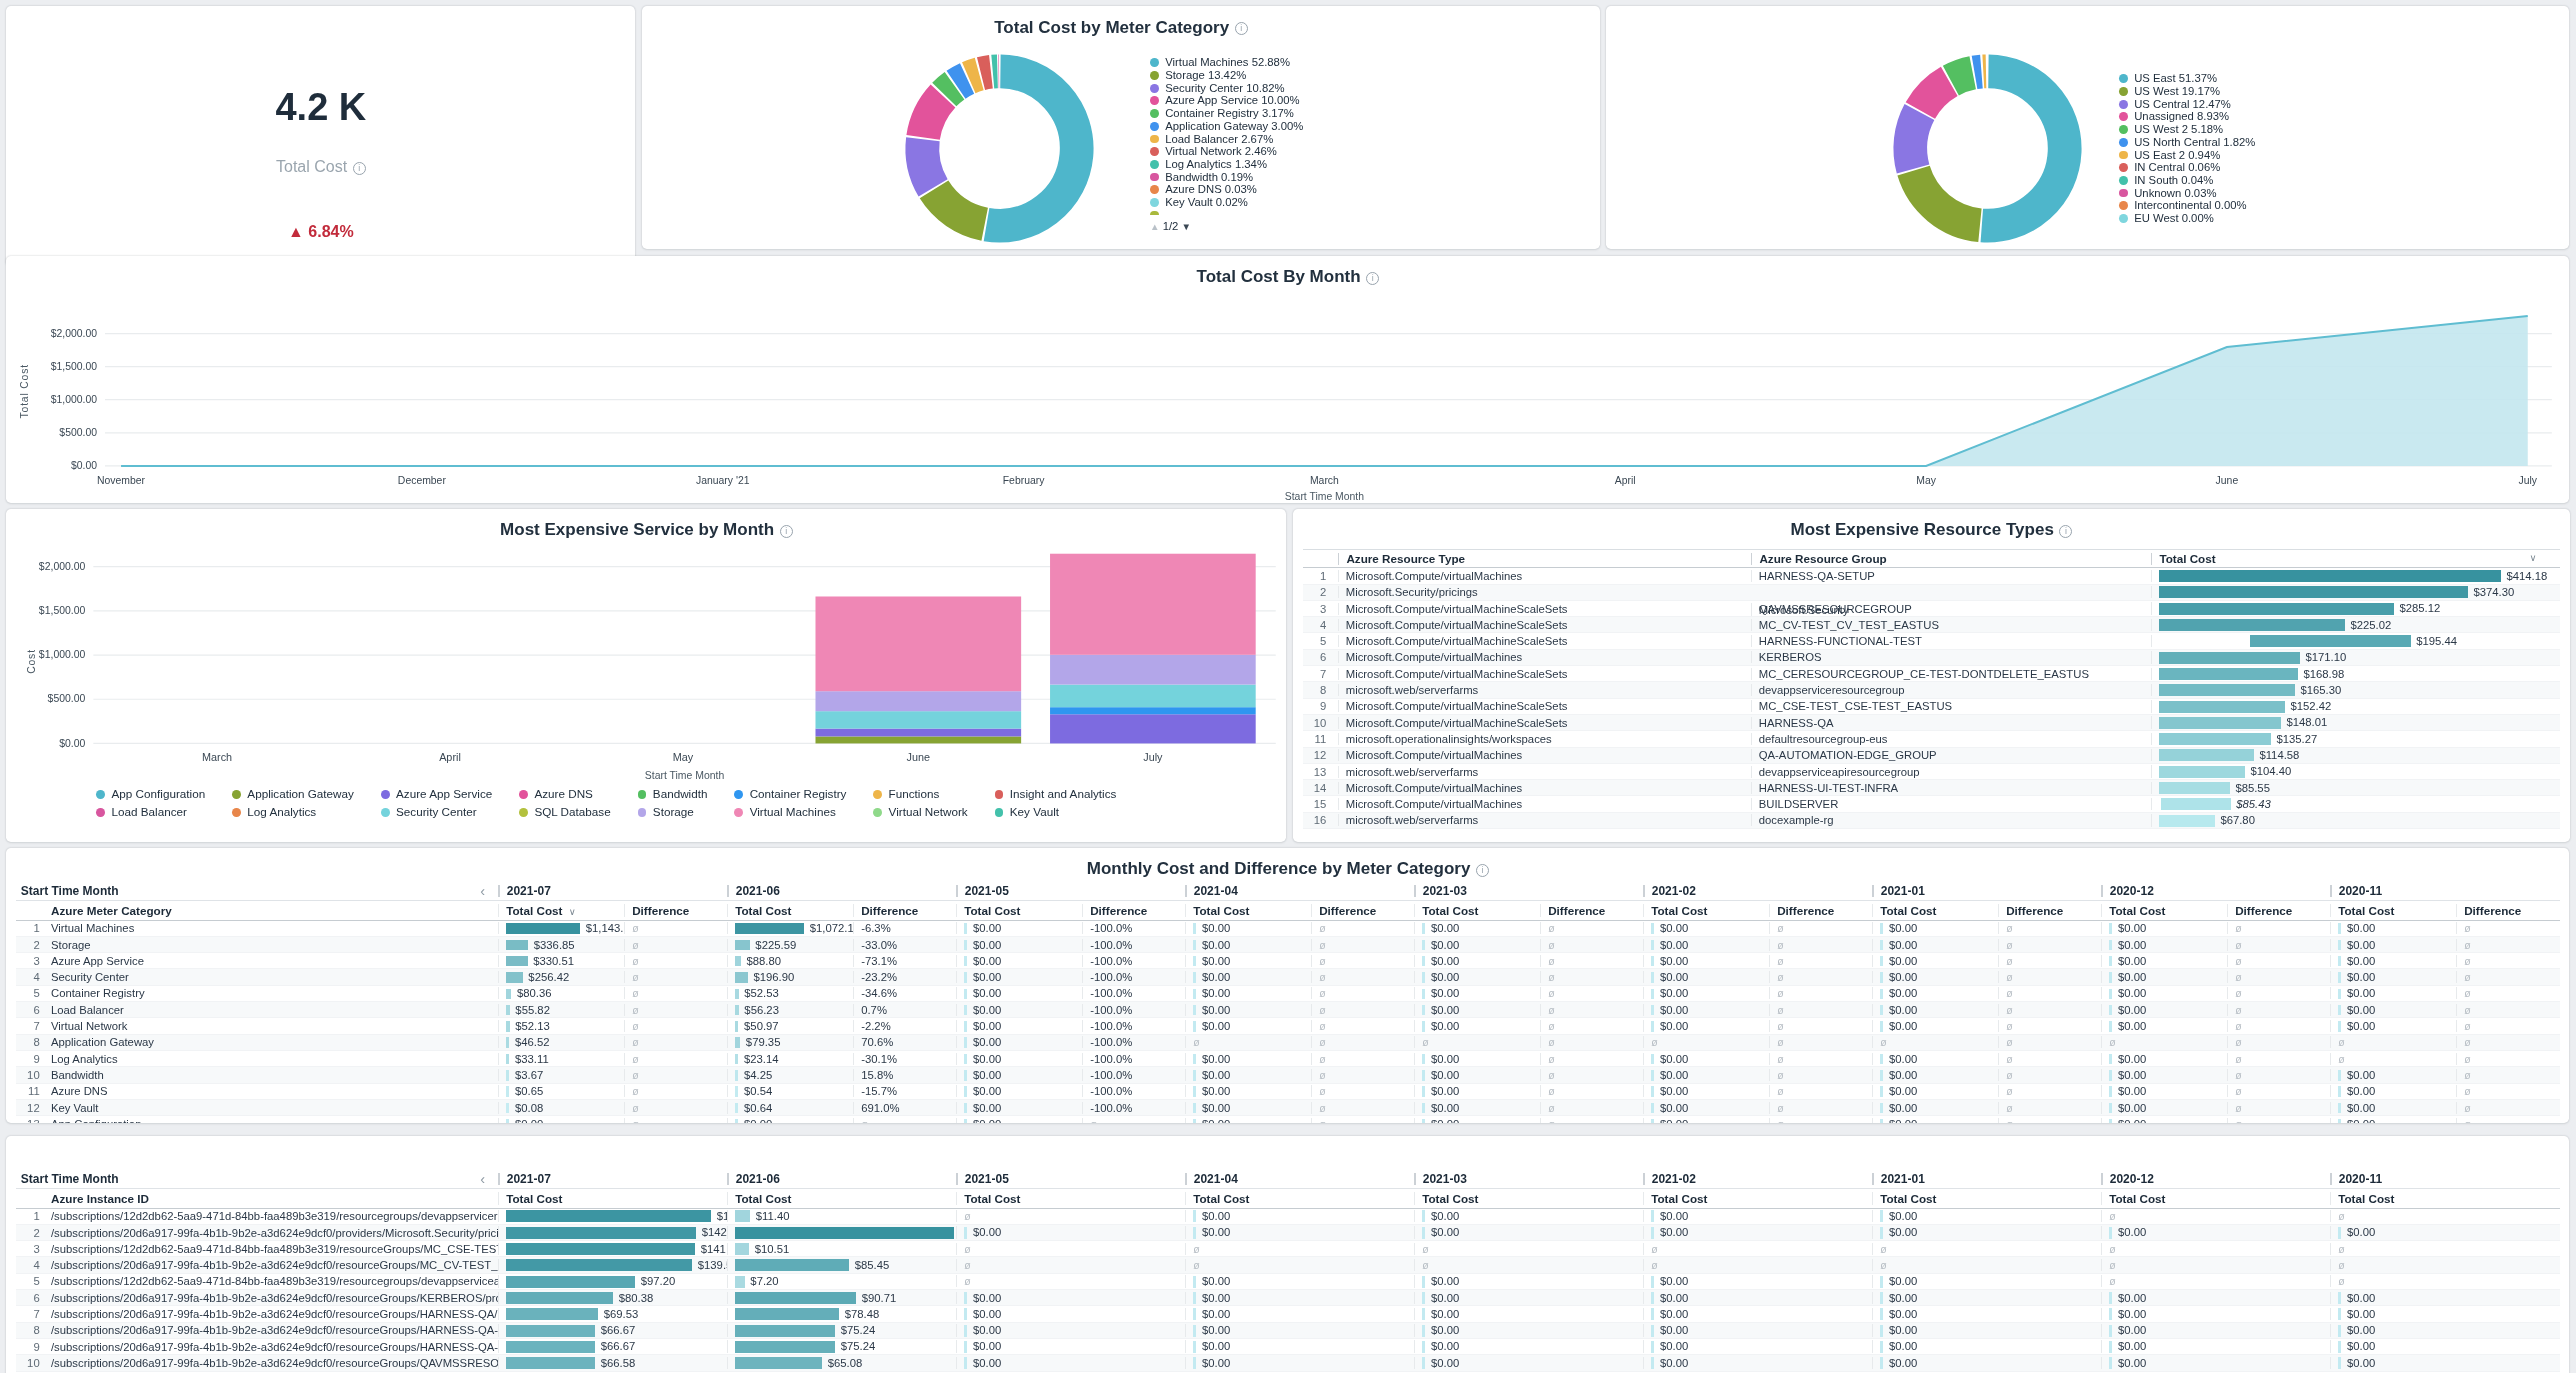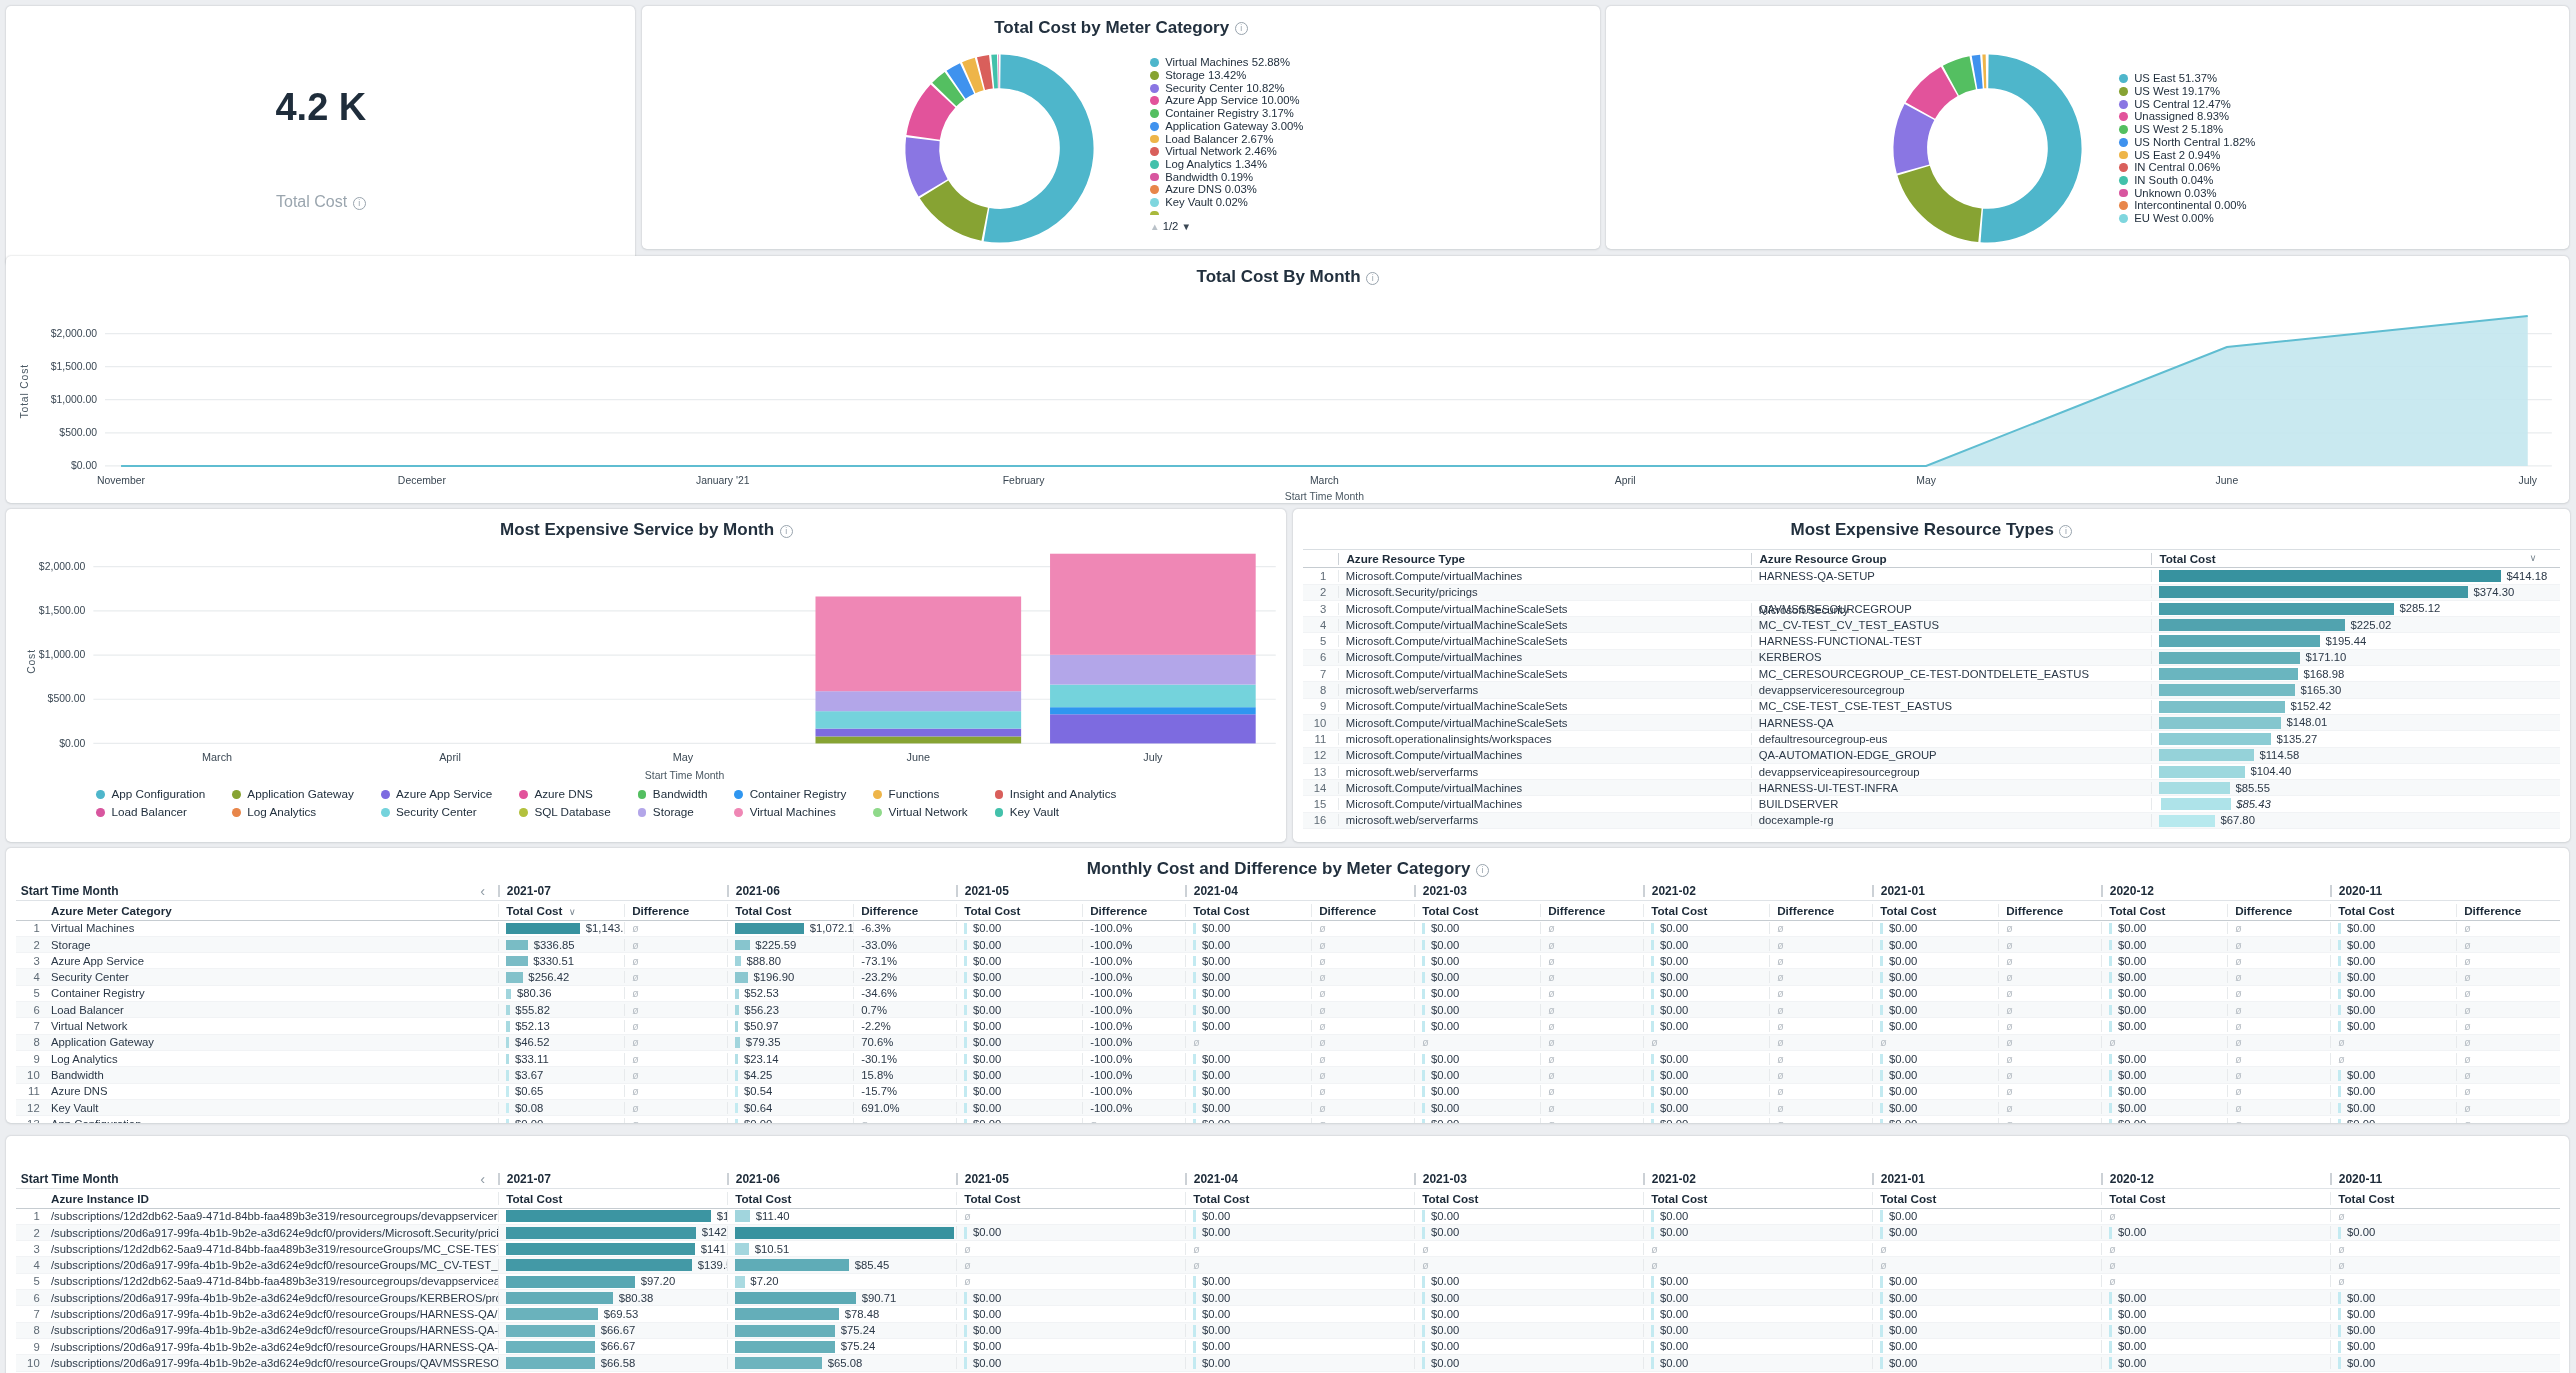--- a/index.html
+++ b/index.html
@@ -44,21 +44,21 @@
   .sb-legend{position:absolute;left:90px;top:278px;display:grid;grid-template-rows:17px 17px;
              grid-auto-flow:column;column-gap:27px;row-gap:0.8px;}
   .sb-legend .li{font-size:11.7px;color:#22303e;white-space:nowrap;}
   svg text{font-family:"Liberation Sans",sans-serif;}
 </style>
 </head>
 <body>
 
 <div class="dash">
 
-  <section class="card kpi" style="left:6.4px;top:6.4px;width:629px;height:260px;gap:35px;">
+  <section class="card kpi" style="left:6.4px;top:6.4px;width:629px;height:260px;">
     <div class="kpi-value">4.2 K</div>
     <div class="kpi-label">
       <span>Total Cost</span><span class="info-ic">i</span>
     </div>
     <div class="kpi-delta">▲ 6.84%</div>
   </section>
 
   <section class="card" style="left:642px;top:6.4px;width:958px;height:243px;">
     <h3 class="panel-title">
       <span>Total Cost by Meter Category</span><span class="info-ic">i</span>
@@ -240,21 +240,21 @@
           <div class="tr">
             <div class="cell num" style="width: 35px;">4</div>
             <div class="cell colsep" style="width: 413px; padding-left: 7.2px;">Microsoft.Compute/virtualMachineScaleSets</div>
             <div class="cell colsep" style="width: 400px; padding-left: 7.2px;">MC_CV-TEST_CV_TEST_EASTUS</div>
             <div class="cell colsep" style="width: 402px; padding-left: 7.2px;"><span class="cbar2" style="width: 186px; background: rgb(81, 163, 175);"></span><span>$225.02</span></div>
           </div>
           <div class="tr">
             <div class="cell num" style="width: 35px;">5</div>
             <div class="cell colsep" style="width: 413px; padding-left: 7.2px;">Microsoft.Compute/virtualMachineScaleSets</div>
             <div class="cell colsep" style="width: 400px; padding-left: 7.2px;">HARNESS-FUNCTIONAL-TEST</div>
-            <div class="cell colsep" style="width: 402px; padding-left: 7.2px;"><span class="cbar2" style="width: 161px; background: rgb(89, 169, 180);"></span><span>$195.44</span></div>
+            <div class="cell colsep" style="width: 402px; padding-left: 7.2px; text-align: center;"><span class="cbar2" style="width: 161px; background: rgb(89, 169, 180);"></span><span>$195.44</span></div>
           </div>
           <div class="tr">
             <div class="cell num" style="width: 35px;">6</div>
             <div class="cell colsep" style="width: 413px; padding-left: 7.2px;">Microsoft.Compute/virtualMachines</div>
             <div class="cell colsep" style="width: 400px; padding-left: 7.2px;">KERBEROS</div>
             <div class="cell colsep" style="width: 402px; padding-left: 7.2px;"><span class="cbar2" style="width: 141px; background: rgb(98, 175, 185);"></span><span>$171.10</span></div>
           </div>
           <div class="tr">
             <div class="cell num" style="width: 35px;">7</div>
             <div class="cell colsep" style="width: 413px; padding-left: 7.2px;">Microsoft.Compute/virtualMachineScaleSets</div>

